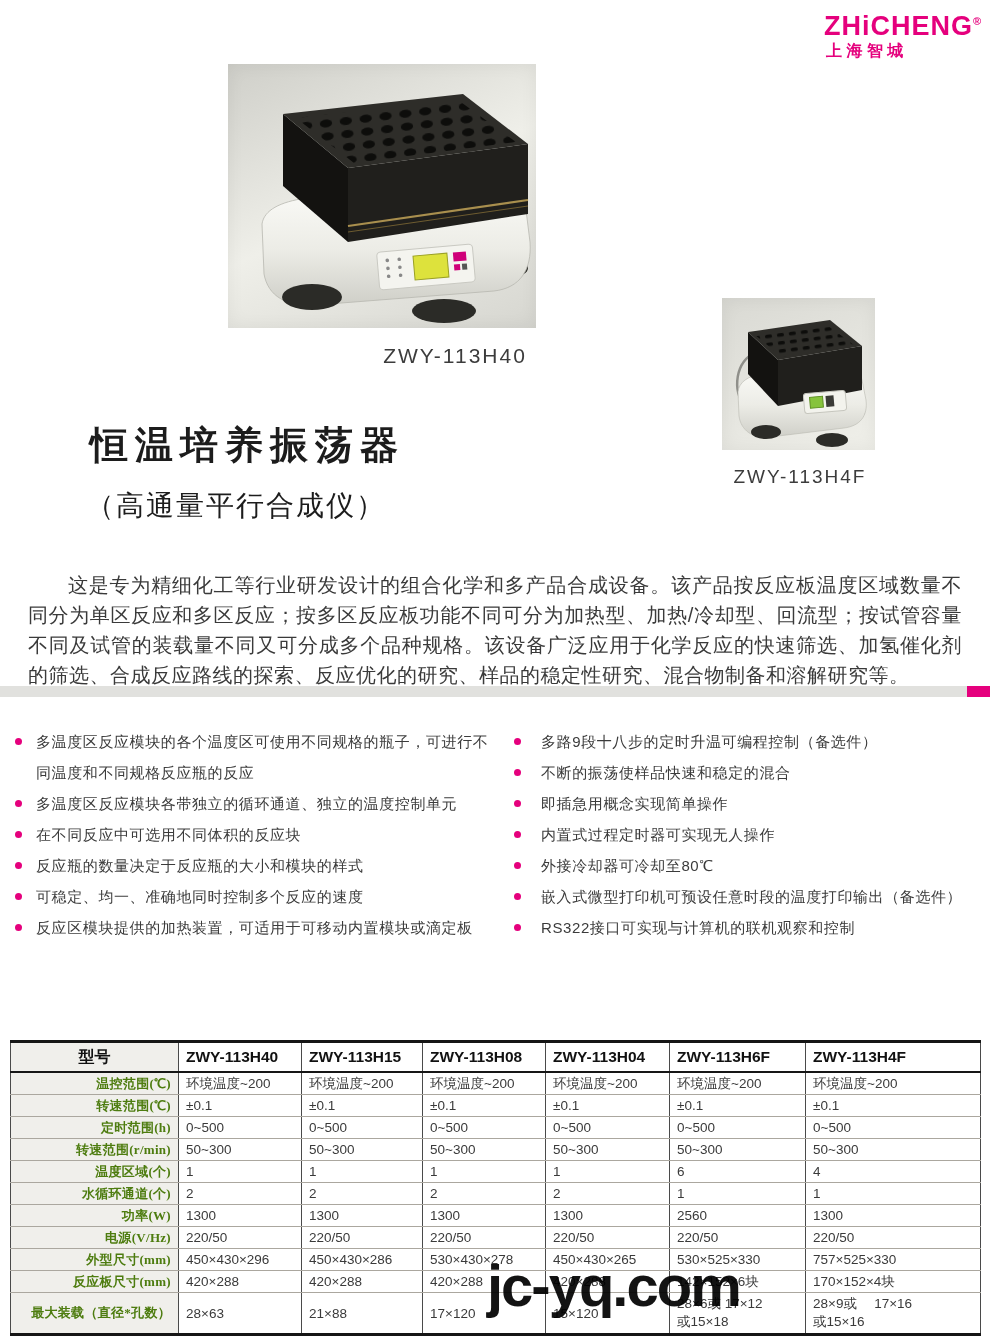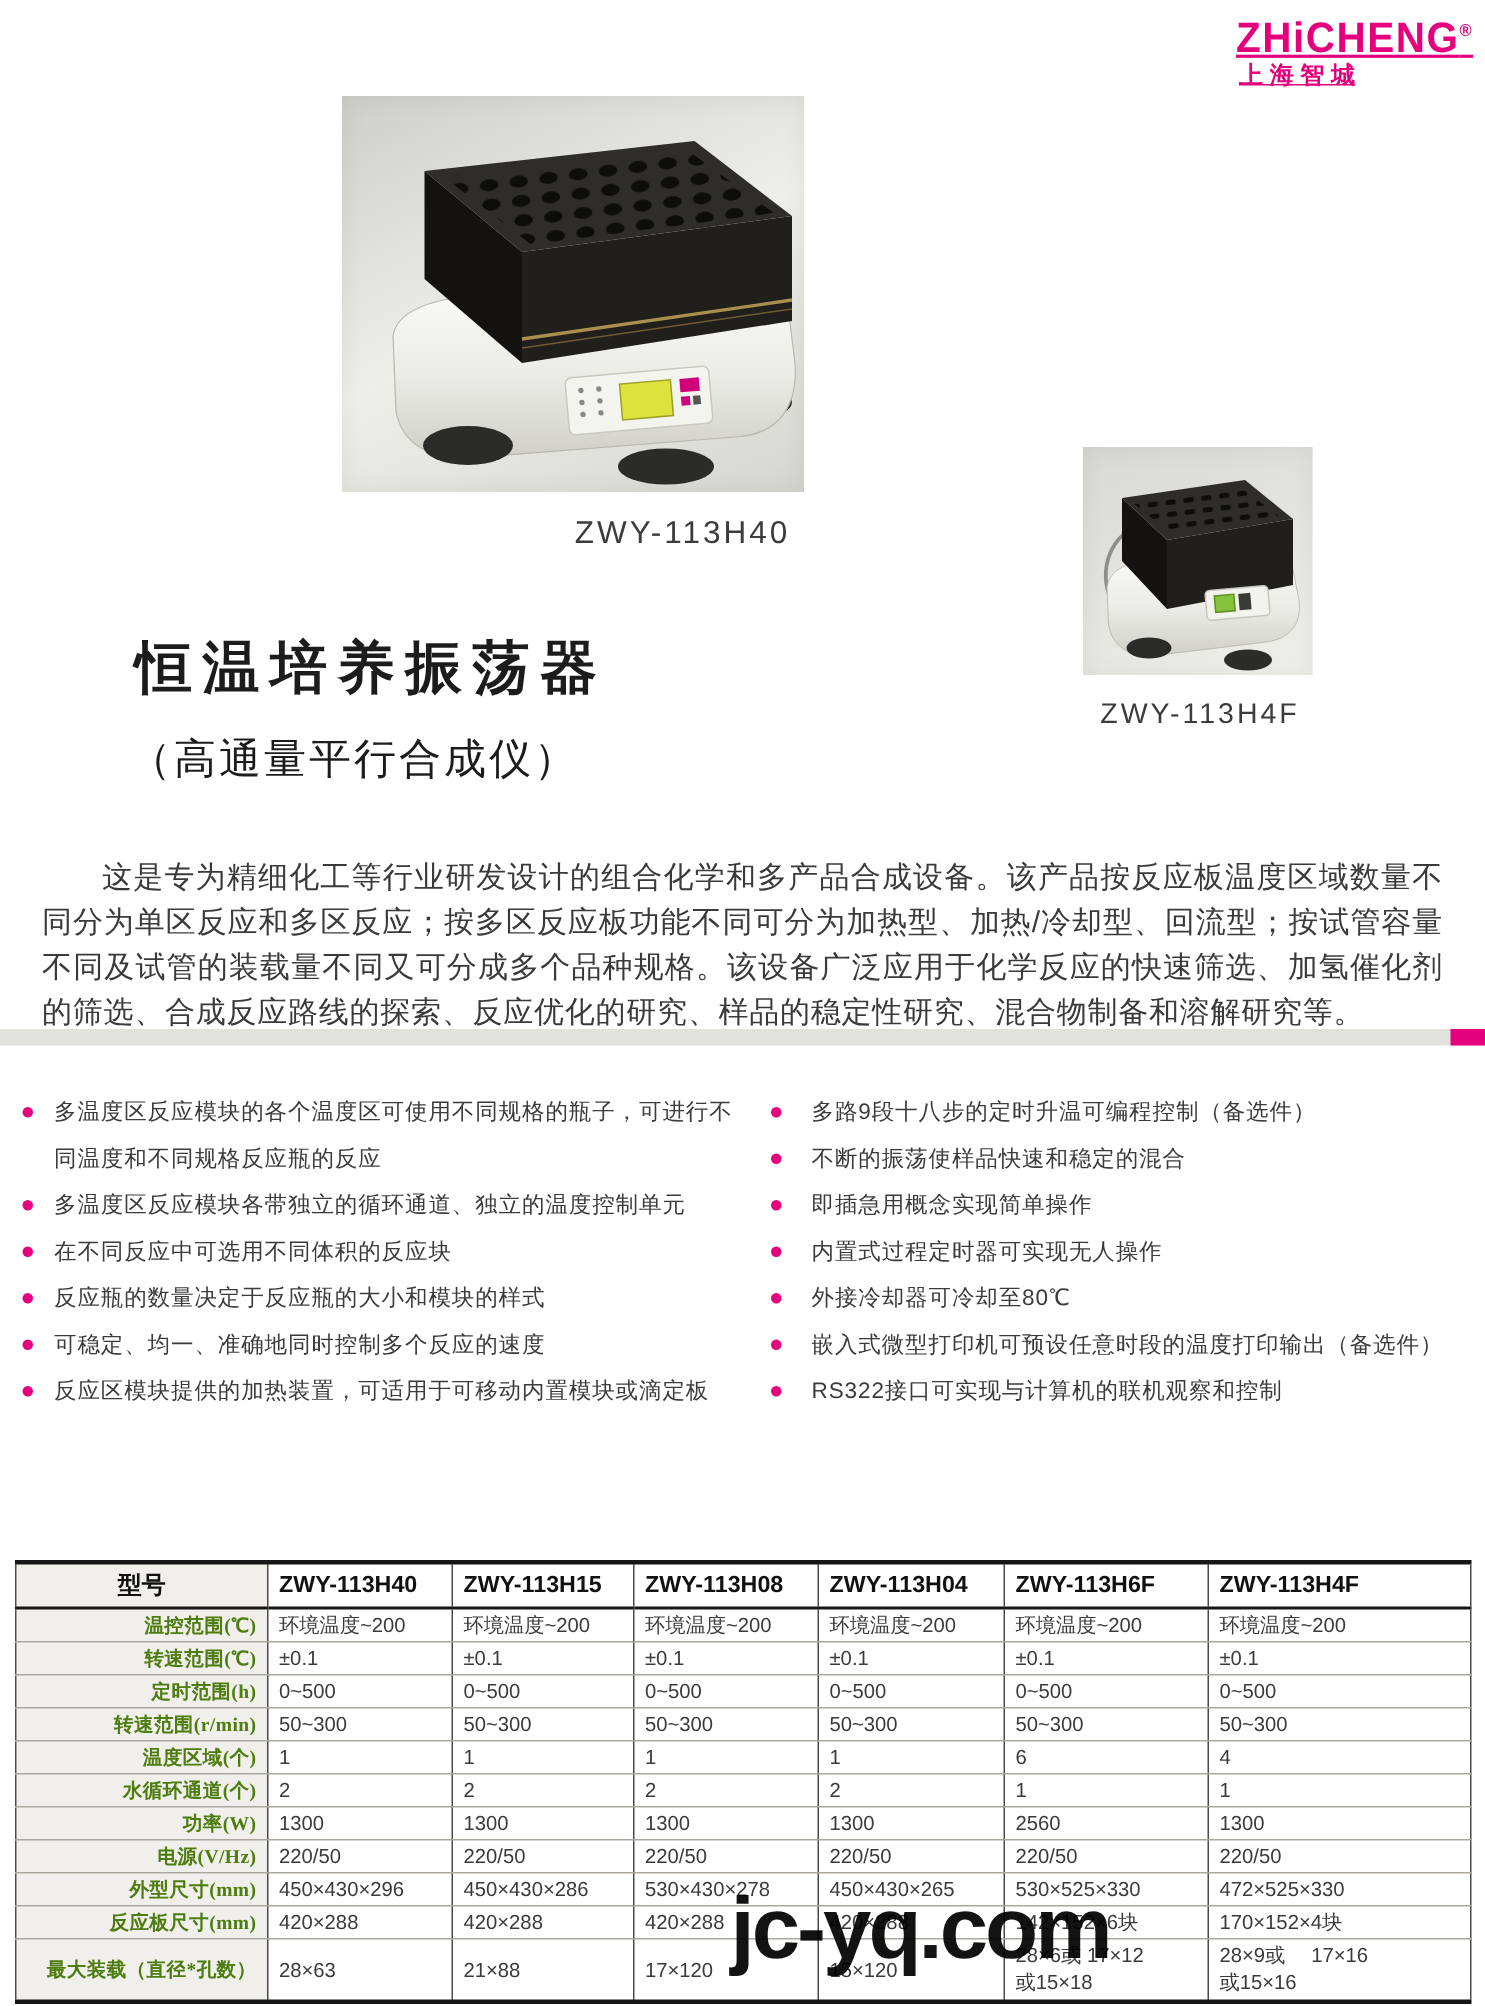--- a/index.html
+++ b/index.html
@@ -1,20 +1,20 @@
 <!DOCTYPE html>
 <html><head>
 <meta charset="utf-8">
 <style>
   html,body{margin:0;padding:0;background:#ffffff;}
   #page{position:relative;width:990px;height:1337px;background:#fff;overflow:hidden;
         font-family:"Liberation Sans",sans-serif;color:#333;}
 
   
-  .logo{position:absolute;top:6px;right:14px;width:152px;text-align:right;text-decoration:underline;}
+  .logo{position:absolute;top:6px;right:14px;width:152px;text-align:right;}
   .logo-name{font-size:27px;font-weight:bold;letter-spacing:1px;line-height:28px;
              transform:scaleY(1.05);transform-origin:top right;white-space:nowrap;}
   .logo-name sup{font-size:11px;vertical-align:super;}
   .logo-sub{display:flex;justify-content:space-between;font-size:16px;font-weight:bold;
             margin-top:2px;padding:0 2px;}
 
   
   .photo-card{position:absolute;box-shadow:inset 0 0 18px rgba(0,0,0,0.06);}
   #photo-large{left:228px;top:64px;width:308px;height:264px;
                background:linear-gradient(155deg,#cfcfc9,#efefe9 50%,#d6d6d0);}
@@ -278,21 +278,21 @@
             <td>220/50</td>
             <td>220/50</td>
           </tr>
           <tr>
             <th class="rowlabel">外型尺寸(mm)</th>
             <td>450×430×296</td>
             <td>450×430×286</td>
             <td>530×430×278</td>
             <td>450×430×265</td>
             <td>530×525×330</td>
-            <td>472×525×330</td>
+            <td>757×525×330</td>
           </tr>
           <tr>
             <th class="rowlabel">反应板尺寸(mm)</th>
             <td>420×288</td>
             <td>420×288</td>
             <td>420×288</td>
             <td>420×288</td>
             <td>142×152×6块</td>
             <td>170×152×4块</td>
           </tr>

